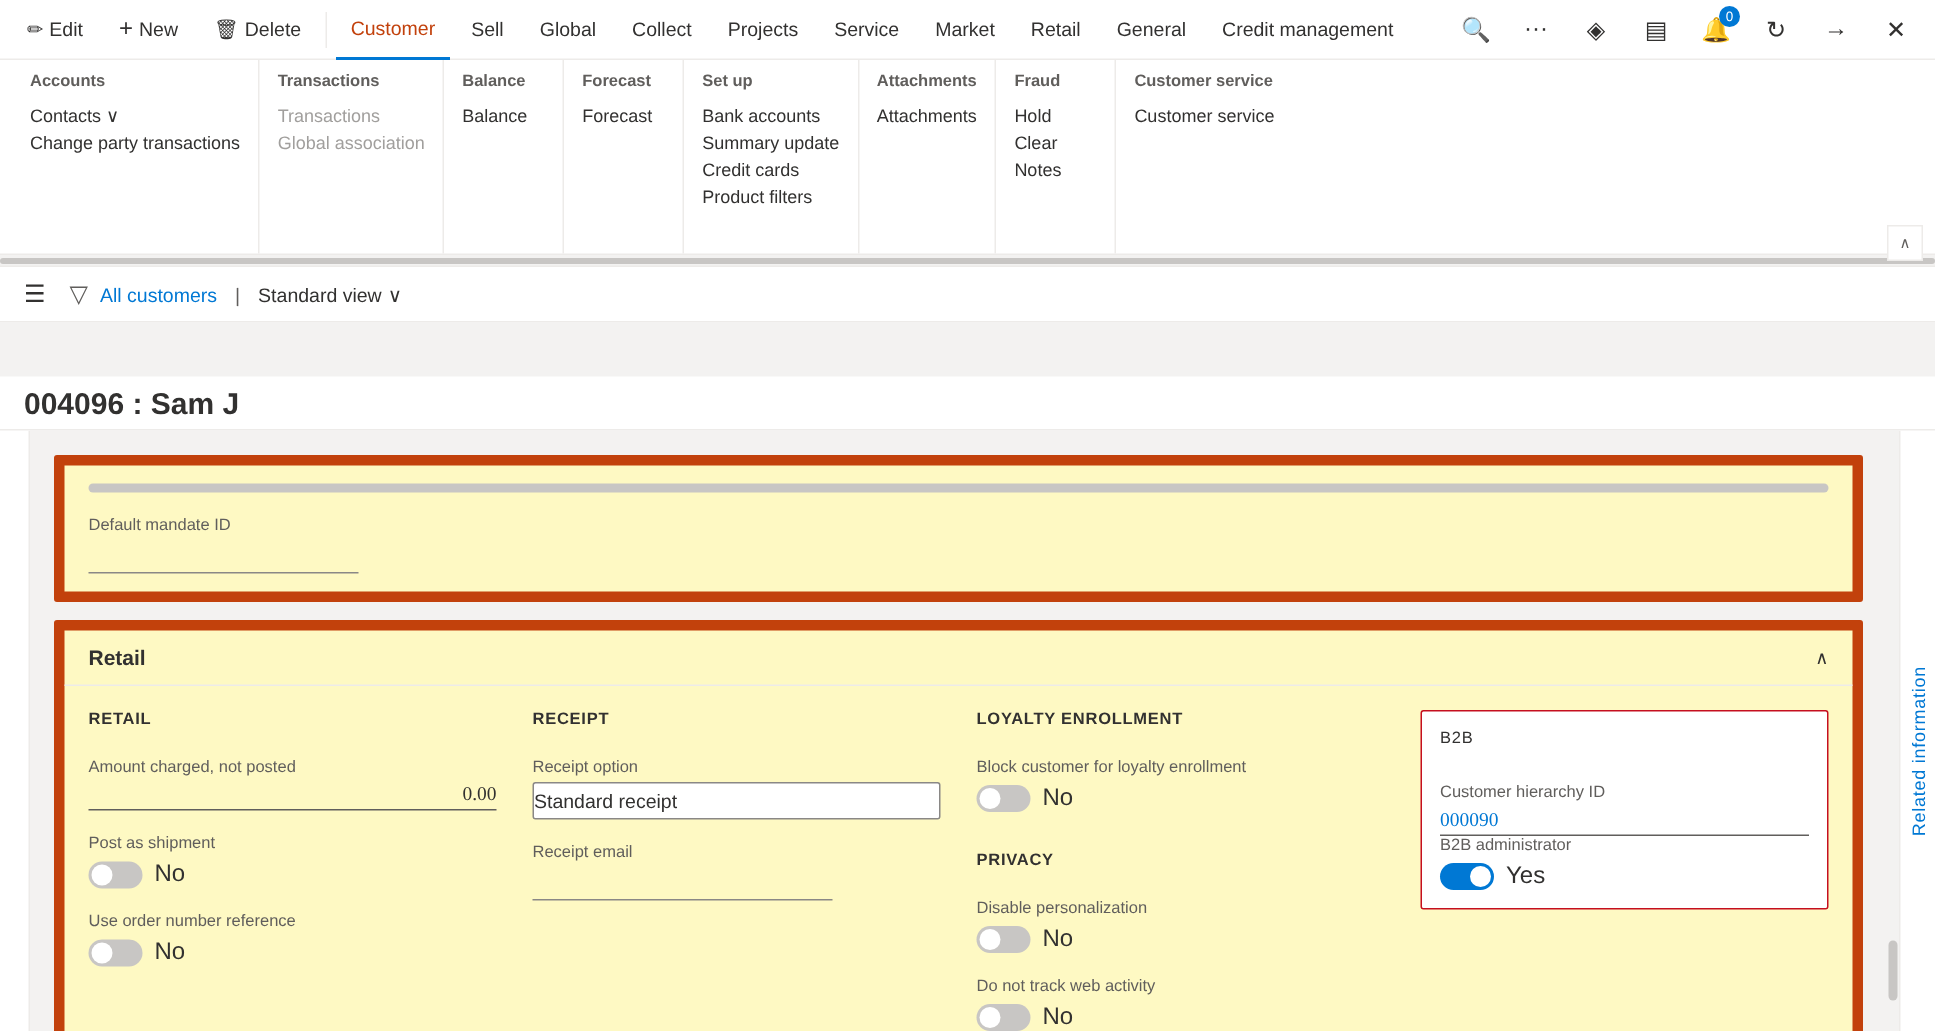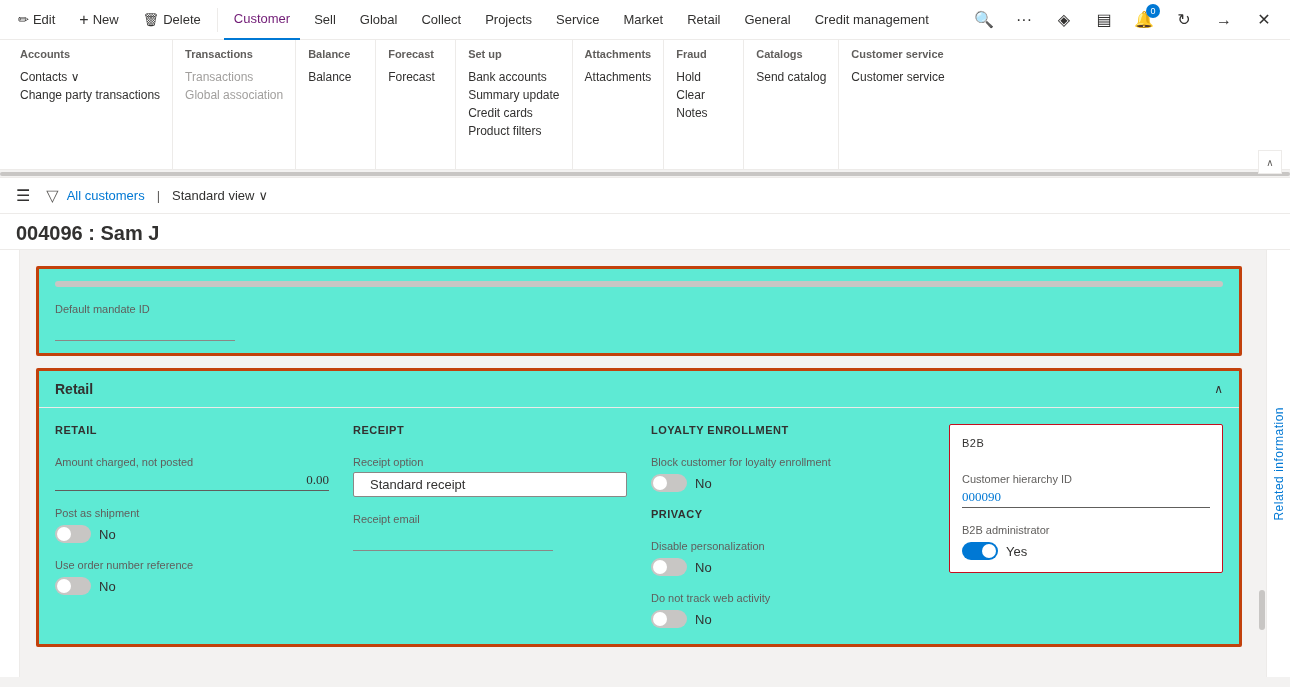--- a/index.html
+++ b/index.html
@@ -20,21 +20,21 @@
       align-items: center;
       gap: 4px;
       padding: 0 10px;
       height: 40px;
       cursor: pointer;
       font-size: 13px;
       color: #323130;
       white-space: nowrap;
     }
     .top-nav-item.active {
-      color: #701a75;
+      color: #c2410c;
       border-bottom: 2px solid #0078d4;
     }
     .top-nav-separator {
       width: 1px;
       height: 24px;
       background: #edebe9;
       margin: 0 2px;
     }
     .top-nav-right {
       margin-left: auto;
@@ -138,20 +138,21 @@
       display: flex; align-items: center; gap: 4px;
       cursor: pointer; color: #323130; font-size: 13px;
     }
     .hamburger { color: #323130; cursor: pointer; font-size: 16px; margin-right: 8px; }
 
     
     .page-header {
       background: #fff;
       padding: 8px 16px 4px 16px;
       border-bottom: 1px solid #edebe9;
+      margin-top: 36px;
     }
     .page-title {
       font-size: 20px;
       font-weight: 600;
       color: #323130;
     }
 
     
     .main-content {
       display: flex;
@@ -175,22 +176,22 @@
     .right-panel-text {
       writing-mode: vertical-rl;
       transform: rotate(180deg);
       font-size: 12px;
       color: #0078d4;
       letter-spacing: 0.5px;
     }
 
     
     .card {
-      background: #5eead4;
-      border: 3px solid #c2410c;
+      background: #fef9c3;
+      border: 7px solid #c2410c;
       border-radius: 2px;
       margin-bottom: 12px;
     }
     .section-header {
       display: flex;
       align-items: center;
       justify-content: space-between;
       padding: 10px 16px;
       border-bottom: 1px solid #edebe9;
       cursor: pointer;
@@ -241,21 +242,21 @@
       position: absolute;
       top: 2px;
       width: 14px; height: 14px;
       border-radius: 50%;
       background: #fff;
       transition: left 0.2s;
     }
     .toggle.off .toggle-thumb { left: 2px; }
     .toggle.on .toggle-thumb { left: 20px; }
     .toggle-label {
-      font-size: 13px;
+      font-size: 16px;
       color: #323130;
       text-align: center;
     }
 
     
     .retail-grid {
       display: grid;
       grid-template-columns: 1fr 1fr 1fr 1fr;
       gap: 24px;
     }
@@ -281,21 +282,21 @@
       font-weight: 400;
       text-transform: uppercase;
       letter-spacing: 0.5px;
       color: #323130;
       margin-bottom: 24px;
     }
 
     
     .select-field {
       border: 1px solid #8a8886;
-      padding: 4px 16px;
+      padding: 4px 0;
       font-size: 13px;
       background: #fff;
       border-radius: 2px;
       display: block;
       width: 100%;
     }
 
     
     .mandate-section {
       padding: 12px 16px;
@@ -416,24 +417,20 @@
     <div class="mega-menu-link">Attachments</div>
   </div>
 
   <div class="mega-menu-group">
     <div class="mega-menu-group-title">Fraud</div>
     <div class="mega-menu-link">Hold</div>
     <div class="mega-menu-link">Clear</div>
     <div class="mega-menu-link">Notes</div>
   </div>
 
-  <div class="mega-menu-group">
-    <div class="mega-menu-group-title">Catalogs</div>
-    <div class="mega-menu-link">Send catalog</div>
-  </div>
 
   <div class="mega-menu-group">
     <div class="mega-menu-group-title">Customer service</div>
     <div class="mega-menu-link">Customer service</div>
   </div>
 
 </div>
 
 <div class="scroll-indicator" style="position:relative;">
   <div class="scroll-track"></div>
@@ -520,21 +517,21 @@
             <div class="col-title">LOYALTY ENROLLMENT</div>
             <div>
               <label class="field-label">Block customer for loyalty enrollment</label>
               <div class="toggle-container">
                 <div class="toggle off">
                   <div class="toggle-thumb"></div>
                 </div>
                 <span class="toggle-label">No</span>
               </div>
             </div>
-            <div style="margin-top:0;">
+            <div style="margin-top:10px;">
               <div class="col-title">PRIVACY</div>
             </div>
             <div>
               <label class="field-label">Disable personalization</label>
               <div class="toggle-container">
                 <div class="toggle off">
                   <div class="toggle-thumb"></div>
                 </div>
                 <span class="toggle-label">No</span>
               </div>
@@ -546,21 +543,21 @@
                   <div class="toggle-thumb"></div>
                 </div>
                 <span class="toggle-label">No</span>
               </div>
             </div>
           </div>
 
           <div class="retail-col">
             <div class="b2b-box">
               <div class="b2b-title">B2B</div>
-              <div style="margin-bottom:16px;">
+              <div style="margin-bottom:0;">
                 <label class="field-label">Customer hierarchy ID</label>
                 <span class="field-value blue">000090</span>
               </div>
               <div>
                 <label class="field-label">B2B administrator</label>
                 <div class="toggle-container">
                   <div class="toggle on">
                     <div class="toggle-thumb"></div>
                   </div>
                   <span class="toggle-label">Yes</span>

